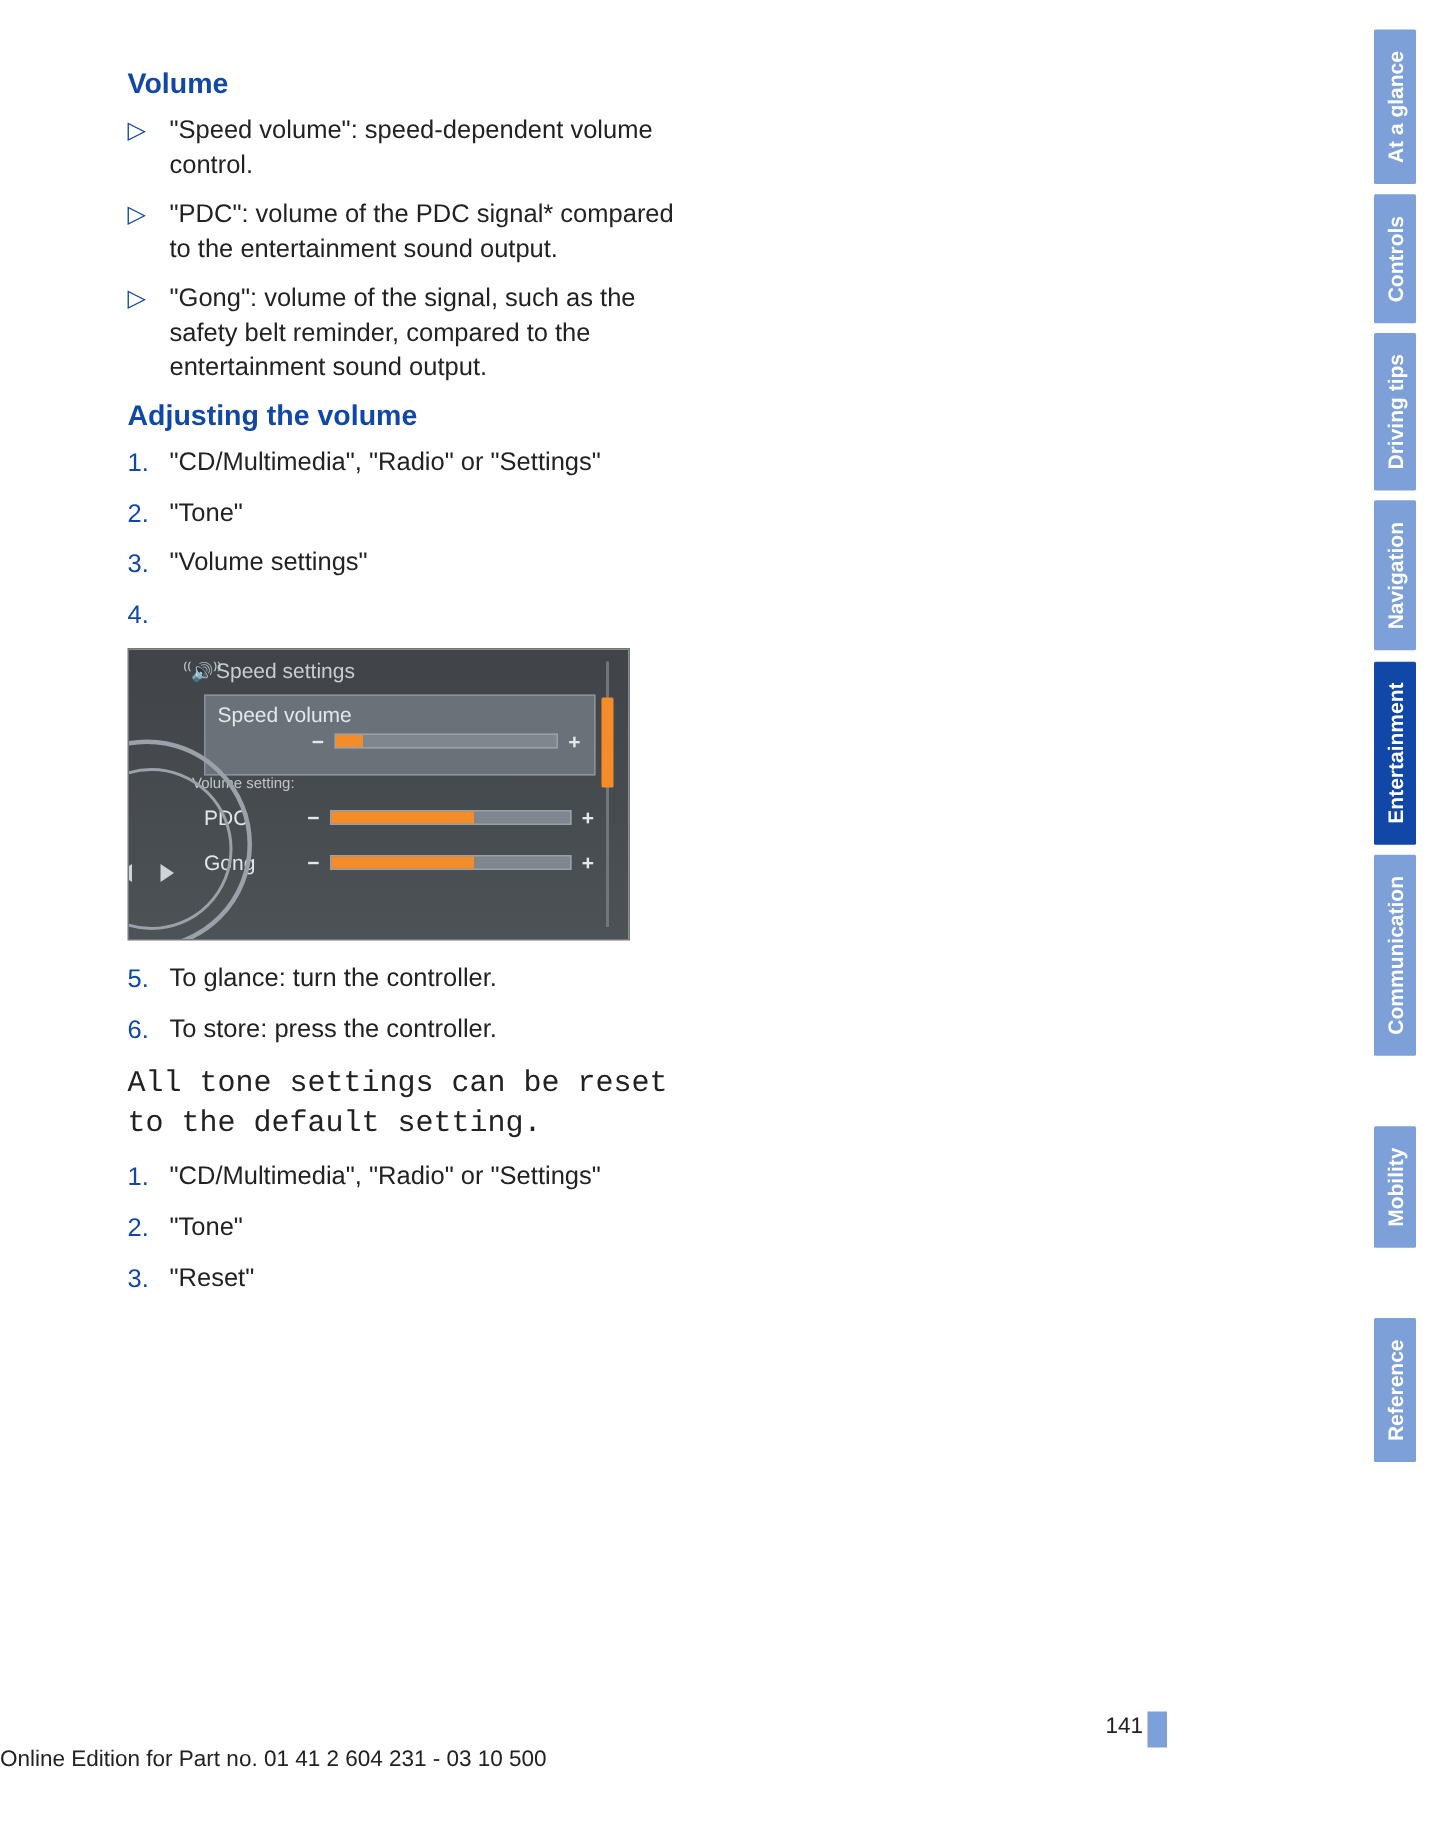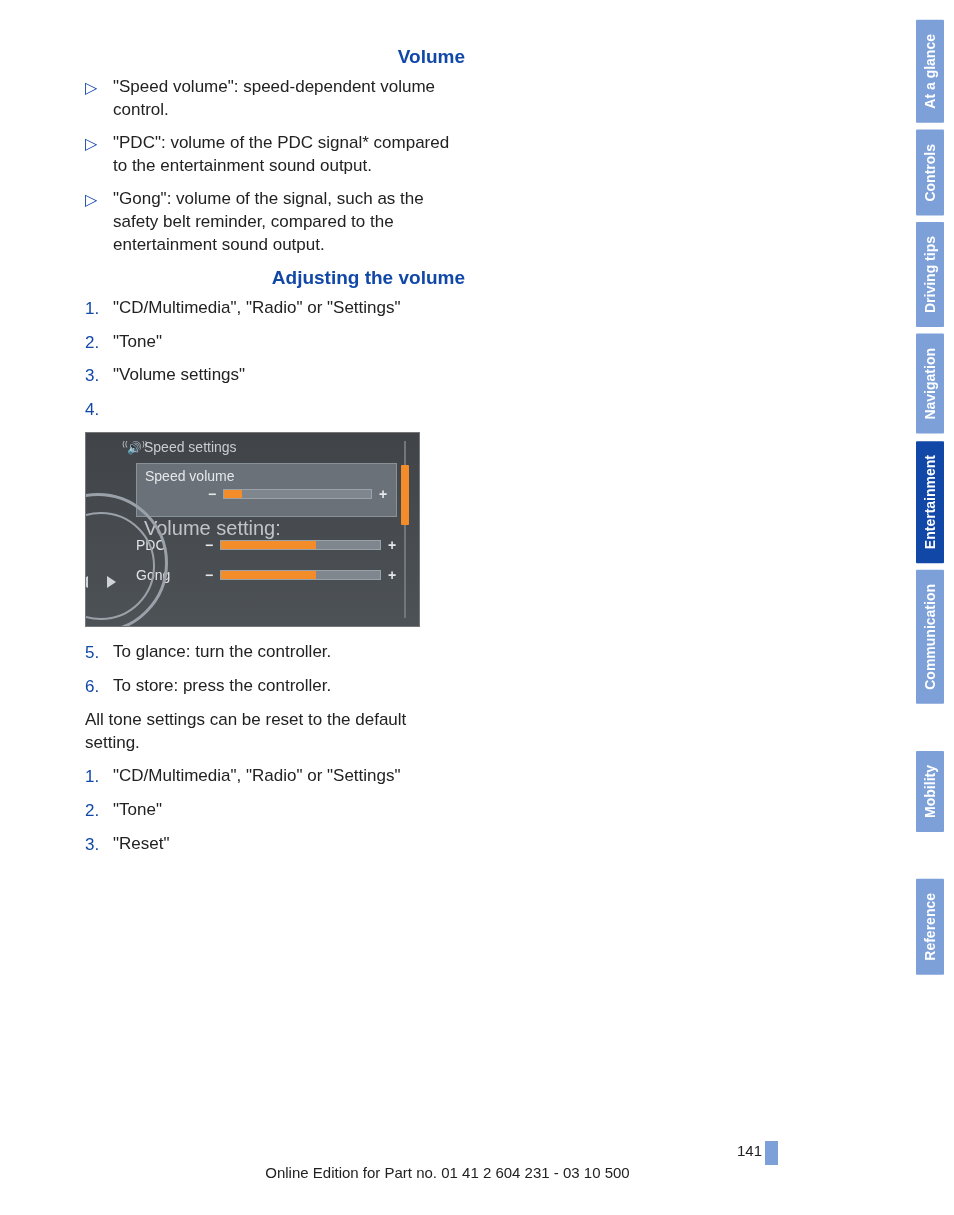--- a/index.html
+++ b/index.html
@@ -19,21 +19,20 @@
     }
     .col {
       width: 380px;
     }
     h2 {
       color: #1148a8;
       font-size: 19px;
       font-weight: bold;
       margin-top: 6px;
       margin-bottom: 8px;
-      text-align: right;
     }
     .bullet-list, .num-list {
       margin-left: 0;
       padding-left: 0;
       list-style: none;
     }
     .bullet-list li, .num-list li {
       display: flex;
       align-items: flex-start;
       font-size: 17px;
@@ -43,23 +42,24 @@
     .marker {
       color: #1148a8;
       flex: 0 0 28px;
       font-weight: normal;
       font-size: 16px;
       padding-top: 1px;
     }
     .num-list .marker { font-size: 17px; }
     .li-text { flex: 1; }
     .reset-intro {
-      font-size: 17px;
+      font-size: 20px;
       line-height: 1.35;
       margin-bottom: 10px;
+      font-family: Liberation Mono, monospace;
     }
     
     .screenshot {
       width: 335px;
       height: 195px;
       margin: 6px 0 14px 0;
       background: linear-gradient(180deg,#404448 0%, #4d5257 100%);
       border: 1px solid #777;
       position: relative;
       overflow: hidden;
@@ -87,21 +87,21 @@
       display:flex; align-items:center; gap:6px; margin-top:2px; padding-left:62px;
     }
     .sc-minus, .sc-plus { color:#e5e8eb; font-weight:bold; font-size:14px; width:10px; text-align:center;}
     .sc-track {
       height:10px; background:#7f868d; flex:1; position:relative; border:1px solid #9aa2a9;
     }
     .sc-fill {
       position:absolute; left:0; top:0; bottom:0; background:#f48c2a;
     }
     .sc-section-label {
-      position:absolute; top:84px; left:58px; color:#c1c5ca; font-size:20px;
+      position:absolute; top:84px; left:42px; color:#c1c5ca; font-size:10px;
     }
     .sc-row { position:absolute; left:50px; right:22px; display:flex; align-items:center; gap:6px; color:#e1e4e8; font-size:14px;}
     .sc-row .label{ width:62px; }
     .sc-row .sc-track{ height:10px; flex:1; }
     .sc-row-pdc { top:104px; }
     .sc-row-gong { top:134px; }
     .sc-circle {
       position:absolute; left:-58px; top:60px; width:140px; height:140px;
       border:3px solid #9aa1a8; border-radius:50%;
     }
@@ -122,24 +122,22 @@
     }
     .sc-vbar-handle {
       position:absolute; left:0; top:24px; width:8px; height:60px; background:#f48c2a; border-radius:1px;
     }
     
     .footer {
       position: absolute;
       left: 0;
       width: 880px;
       bottom: 34px;
-      text-align: center;
       font-size: 15px;
       color: #222;
-      padding-left: 15px;
     }
     .page-number {
       position: absolute;
       right: 192px;
       bottom: 56px;
       font-size: 15px;
       color: #222;
     }
     .page-number-bar {
       position: absolute;

